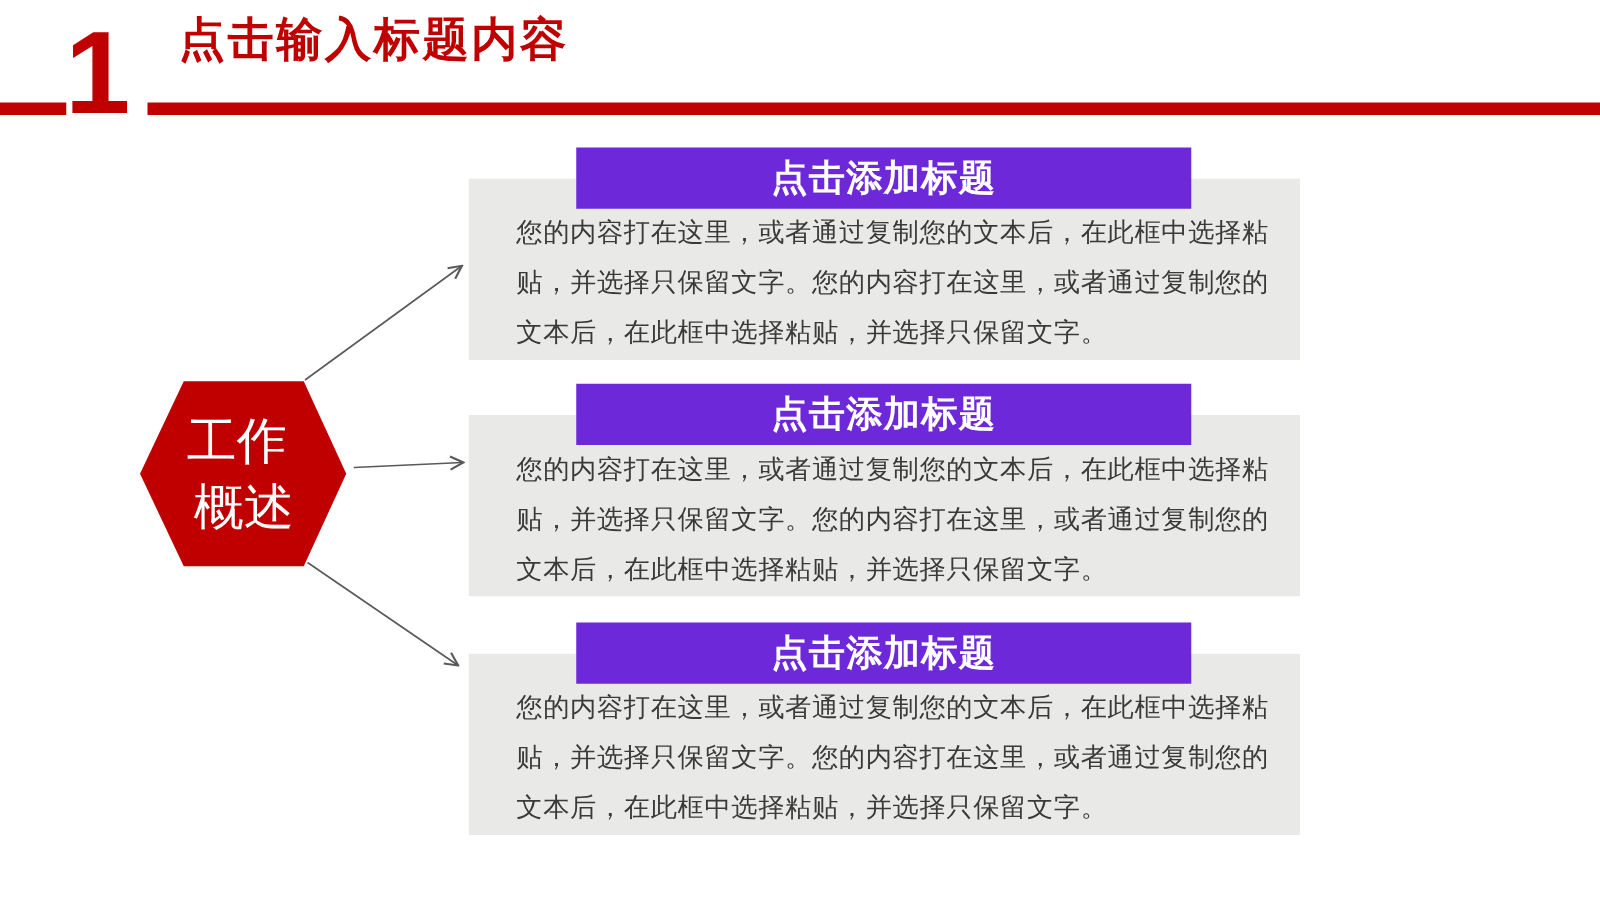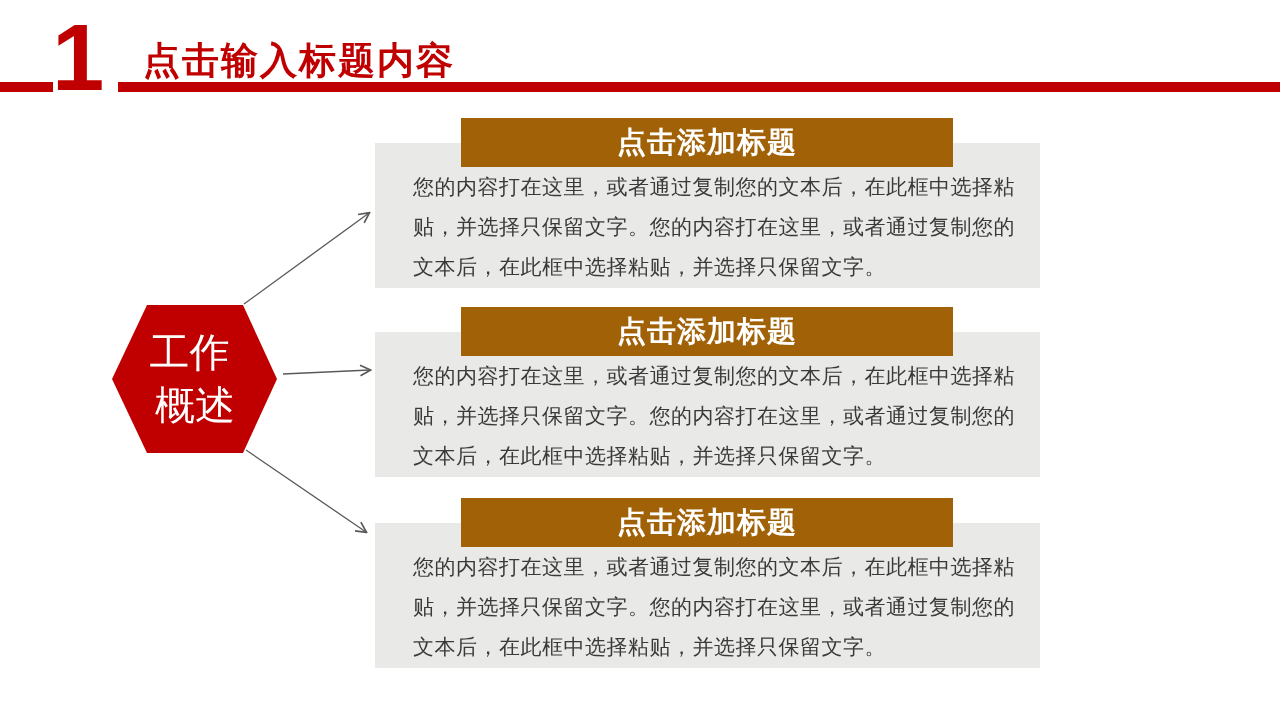--- a/index.html
+++ b/index.html
@@ -7,33 +7,33 @@
     position:relative;width:1280px;height:720px;background:#ffffff;overflow:hidden;
     font-family:"Liberation Sans","DejaVu Sans",sans-serif;
   }
   
   .hdr-dash{position:absolute;left:0;top:82px;width:53px;height:10px;background:#C00000;}
   .hdr-num{
     position:absolute;left:52px;top:11px;font-size:94px;line-height:94px;
     font-weight:bold;color:#C00000;
   }
   .hdr-title{
-    position:absolute;left:143px;top:39px;font-size:37px;line-height:44px;
+    position:absolute;left:143px;top:10px;font-size:37px;line-height:44px;
     font-weight:bold;color:#C00000;letter-spacing:2px;white-space:nowrap;text-align:center;
   }
   .hdr-line{position:absolute;left:118px;top:82px;width:1162px;height:10px;background:#C00000;}
   
   .diagram{position:absolute;left:0;top:0;width:1280px;height:720px;}
   .hex-label{fill:#ffffff;font-size:40px;font-family:"Liberation Sans","DejaVu Sans",sans-serif;}
   
   .block-body{
     position:absolute;left:375px;width:665px;height:145px;background:#E9E9E7;
   }
   .block-bar{
-    position:absolute;left:461px;width:492px;height:49px;background:#a16207;
+    position:absolute;left:461px;width:492px;height:49px;background:#6d28d9;
     display:flex;align-items:center;justify-content:center;
   }
   .block-bar .bar-title{
     color:#ffffff;font-size:29px;font-weight:bold;letter-spacing:1px;white-space:nowrap;
   }
   .block-text{
     position:absolute;left:395px;width:640px;color:#3A3A3A;font-size:21px;margin-left:18px;
   }
   .block-text .body-line{height:40px;line-height:40px;white-space:nowrap;letter-spacing:0.5px;}
   

